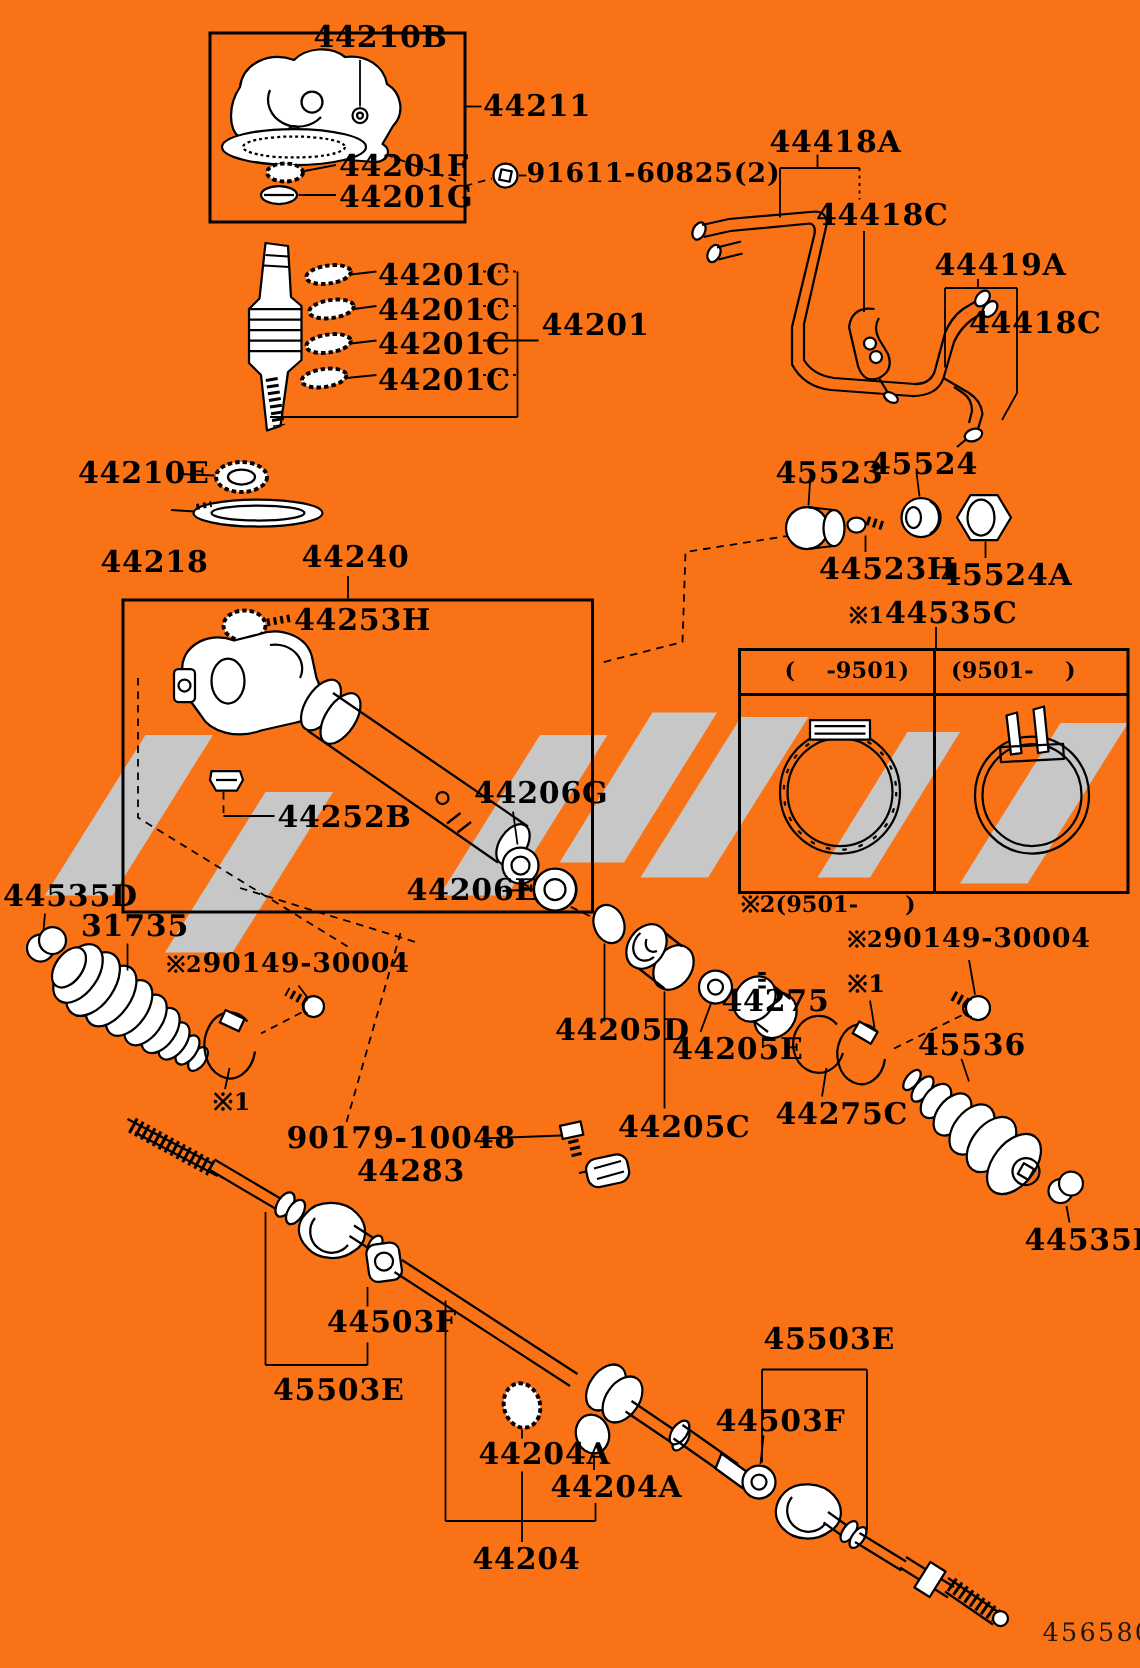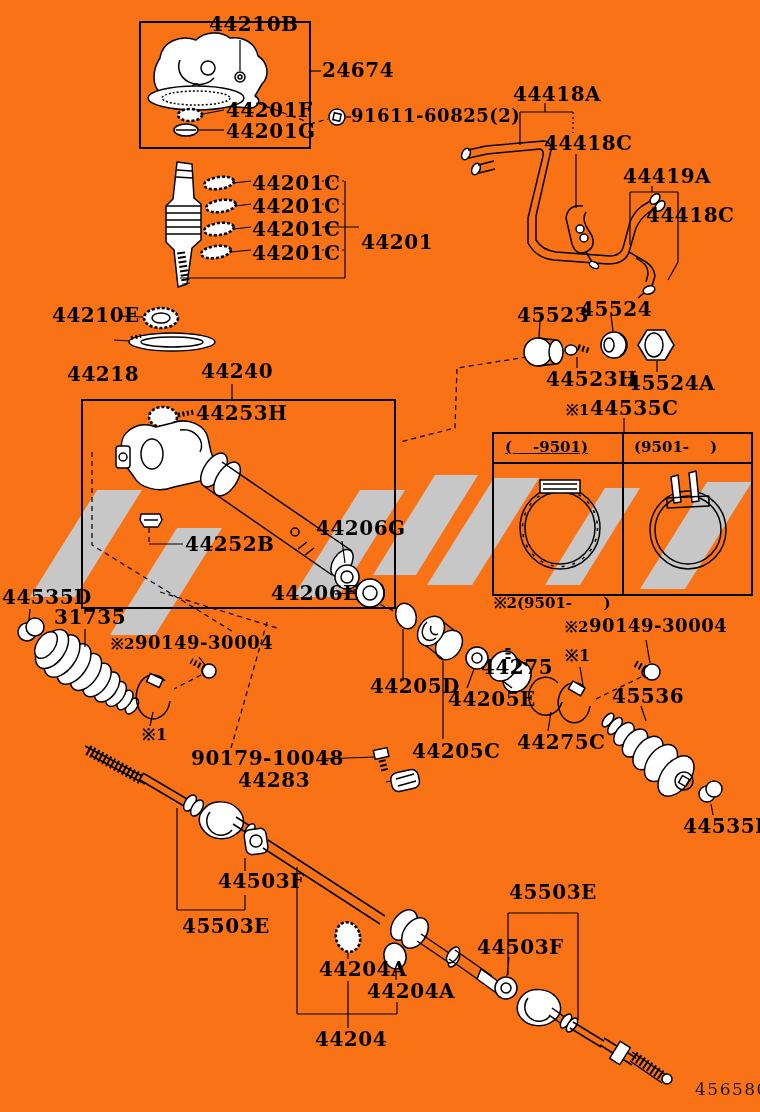--- a/index.html
+++ b/index.html
@@ -324,29 +324,29 @@
     <g>
       <line class="ldr" x1="386" y1="782" x2="391" y2="781"></line>
       <rect class="pw" x="391" y="771" width="28" height="19" rx="7" transform="rotate(-12 405 780)"></rect>
       <path class="p" d="M396,779 L414,774 M398,786 L416,781"></path>
     </g>
   </g>
 
 </svg>
 
 <div class="lbl" style="left:209px;top:14px;">44210B</div>
-<div class="lbl" style="left:322px;top:60px;">24674</div>
+<div class="lbl" style="left:322px;top:60px;">44211</div>
 <div class="lbl" style="left:226px;top:100px;">44201F</div>
 <div class="lbl" style="left:226px;top:121px;">44201G</div>
 <div class="lbl fs18" style="left:351px;top:107px;">91611-60825(2)</div>
 <div class="lbl" style="left:252px;top:173px;">44201C</div>
 <div class="lbl" style="left:252px;top:196px;">44201C</div>
 <div class="lbl" style="left:252px;top:219px;">44201C</div>
 <div class="lbl" style="left:252px;top:243px;">44201C</div>
-<div class="lbl" style="left:361px;top:232px;">44201</div>
+<div class="lbl" style="left:361px;top:206px;">44201</div>
 <div class="lbl" style="left:52px;top:305px;">44210E</div>
 <div class="lbl" style="left:67px;top:328px;margin-top:36px;">44218</div>
 <div class="lbl" style="left:201px;top:361px;">44240</div>
 <div class="lbl" style="left:196px;top:403px;">44253H</div>
 <div class="lbl" style="left:185px;top:534px;">44252B</div>
 <div class="lbl" style="left:316px;top:518px;">44206G</div>
 <div class="lbl" style="left:256px;top:583px;margin-left:15px;">44206E</div>
 <div class="lbl" style="left:513px;top:84px;">44418A</div>
 <div class="lbl" style="left:544px;top:133px;">44418C</div>
 <div class="lbl" style="left:623px;top:166px;">44419A</div>
@@ -373,17 +373,17 @@
 <div class="lbl" style="left:448px;top:689px;">44205E</div>
 <div class="lbl" style="left:412px;top:741px;">44205C</div>
 <div class="lbl" style="left:481px;top:621px;margin-top:36px;">44275</div>
 <div class="lbl" style="left:517px;top:732px;">44275C</div>
 <div class="lbl fs18" style="left:565px;top:617px;"><span class="pfx">※2</span><span>90149-30004</span></div>
 <div class="lbl xs" style="left:565px;top:648px;">※1</div>
 <div class="lbl" style="left:612px;top:686px;">45536</div>
 <div class="lbl" style="left:683px;top:816px;">44535D</div>
 <div class="lbl pg" style="left:695px;top:1081px;">456580</div>
 
-<div class="lbl sm" style="left:505px;top:440px;text-decoration:underline;">(    -9501)</div>
+<div class="lbl sm" style="left:523px;top:440px;">(    -9501)</div>
 <div class="lbl sm" style="left:634px;top:440px;">(9501-    )</div>
 <div class="lbl sm" style="left:494px;top:596px;">※2(9501-      )</div>
 
 </div>
 
 </body></html>

